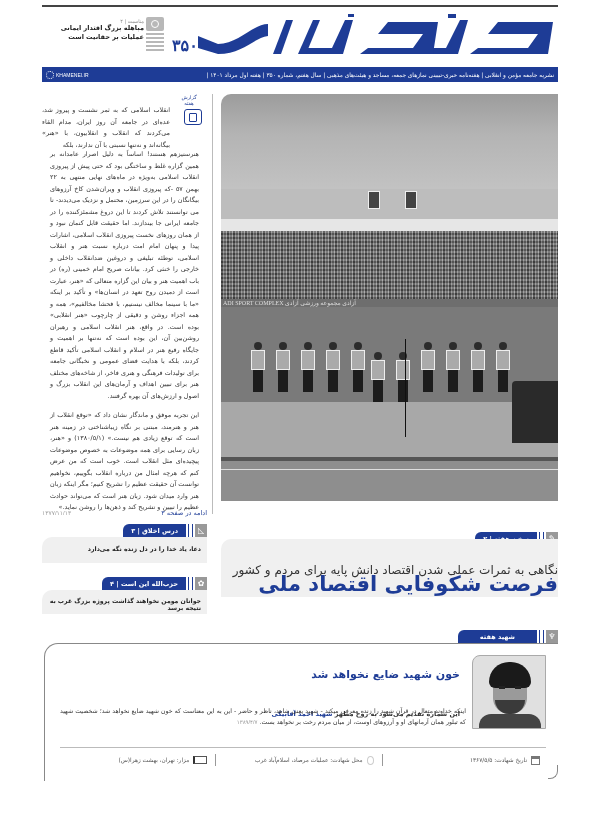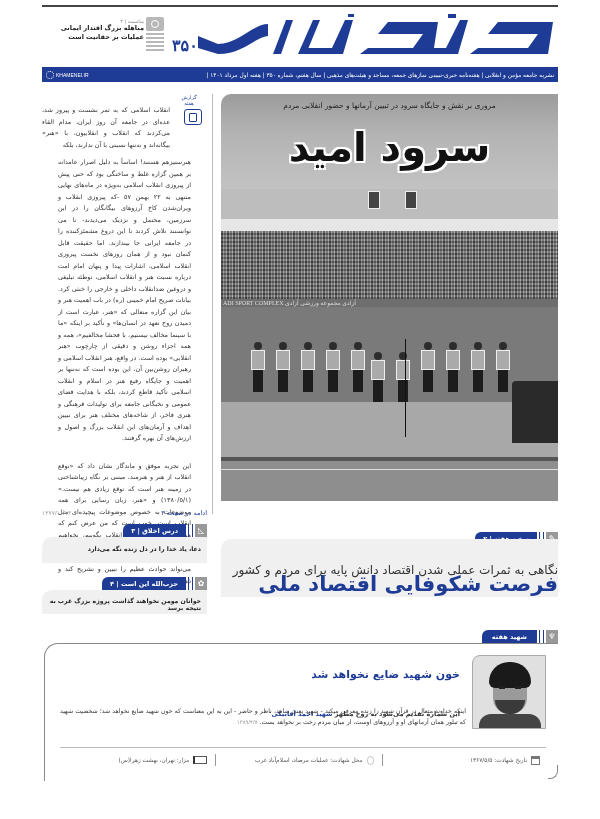--- a/index.html
+++ b/index.html
@@ -50,21 +50,21 @@
   .photo .mic { position:absolute; left:184px; top:150px; width:1px; height:98px; background:#111; }
 
   
   .report-icon { position: absolute; left: 176px; top: 94px; width: 26px; }
   .report-icon .lbl { font-size: 5px; color: #1e3c96; text-align: center; line-height: 6px; }
   .report-icon .box { margin-top: 3px; width: 18px; height: 16px; border: 1.5px solid #1e3c96; border-radius: 3px; margin-left: 4px; display:flex; align-items:center; justify-content:center; }
   .report-icon .box span { width: 8px; height: 9px; border: 1.2px solid #1e3c96; display:block; border-radius:1px; }
   .vline { position: absolute; left: 212px; top: 94px; width: 1px; height: 420px; background: #bbb; }
   .article-top { position: absolute; left: 42px; top: 105px; width: 128px; font-size: 6.4px; line-height: 11.5px; text-align: justify; color: #333; }
   .article-rest { position: absolute; left: 42px; top: 141px; width: 165px; font-size: 6.4px; line-height: 11.5px; text-align: justify; color: #333; }
-  .article-rest p { margin: 16px; }
+  .article-rest p { margin: 8px; }
   .dateline { position: absolute; left: 42px; top: 509px; width: 165px; font-size: 6px; color: #999; text-align: left; direction: ltr; font-family: "Liberation Sans", sans-serif; }
   .continue { position: absolute; right: 393px; top: 509px; font-size: 6.5px; font-weight: normal; color: #1e3c96; }
 
   
   .tab { position: absolute; height: 13px; display: flex; align-items: center; }
   .tab .ic { width: 12px; height: 13px; background: #999; display:flex; align-items:center; justify-content:center; color:#fff; font-size:8px; }
   .tab .bars { width: 5px; height: 13px; border-left: 1.5px solid #1e3c96; border-right: 1.5px solid #1e3c96; margin: 0 2px; }
   .tab .pill { height: 13px; background: #1e3c96; color: #fff; font-size: 6.5px; font-weight: bold; padding: 0 8px; border-radius: 6px 0 0 0; display:flex; align-items:center; }
   .card { position: absolute; background: #f0f0f0; border-radius: 10px 0 0 0; }
   .card-line { font-size: 6.2px; font-weight: bold; color: #222; text-align: right; }
@@ -132,22 +132,20 @@
 
 <div class="bluebar">
   <span>نشریه جامعه مؤمن و انقلابی | هفته‌نامه خبری-تبیینی نمازهای جمعه، مساجد و هیئت‌های مذهبی  |  سال هفتم، شماره ۳۵۰  |  هفته اول مرداد ۱۴۰۱  |</span>
   <span class="site">
       <span class="gear"></span>
       <span>KHAMENEI.IR</span>
     </span>
 </div>
 
 <div class="hero">
-  <div class="sub">مروری بر نقش و جایگاه سرود در تبیین آرمانها و حضور انقلابی مردم</div>
-  <div class="title">سرود امید</div>
   <div class="photo">
     <div class="sky"></div>
     <div class="portrait" style="left:147px;"></div>
     <div class="portrait" style="left:184px;"></div>
     <div class="roof"></div>
     <div class="crowd"></div>
     <div class="crowd2"></div>
     <div class="banner">ADI SPORT COMPLEX   آزادی   مجموعه ورزشی   آزادی</div>
     <div class="kids" id="kids">
         <div class="kid" style="left: 30px; bottom: 10px;">
@@ -255,21 +253,21 @@
   <div class="bars"></div>
   <div class="pill">سخن هفته | ۲</div>
 </div>
 <div class="speech-card"></div>
 <div class="speech-sub">نگاهی به ثمرات عملی شدن اقتصاد دانش پایه برای مردم و کشور</div>
 <div class="speech-title">فرصت شکوفایی اقتصاد ملی</div>
 
 <div class="tab" style="right:42px; top:630px;">
   <div class="ic">♆</div>
   <div class="bars"></div>
-  <div class="pill" style="padding:0 10px;">شهید هفته</div>
+  <div class="pill" style="padding:0 22px;">شهید هفته</div>
 </div>
 <div class="martyr-frame" style="top:643px; height:138px; border-bottom:none;"></div>
 <div class="martyr-corner"></div>
 <div class="martyr-photo">
   <div class="shirt"></div>
     <div class="face"></div>
     <div class="hair"></div>
     <div class="eyes"></div>
     <div class="beard"></div>
 </div>

